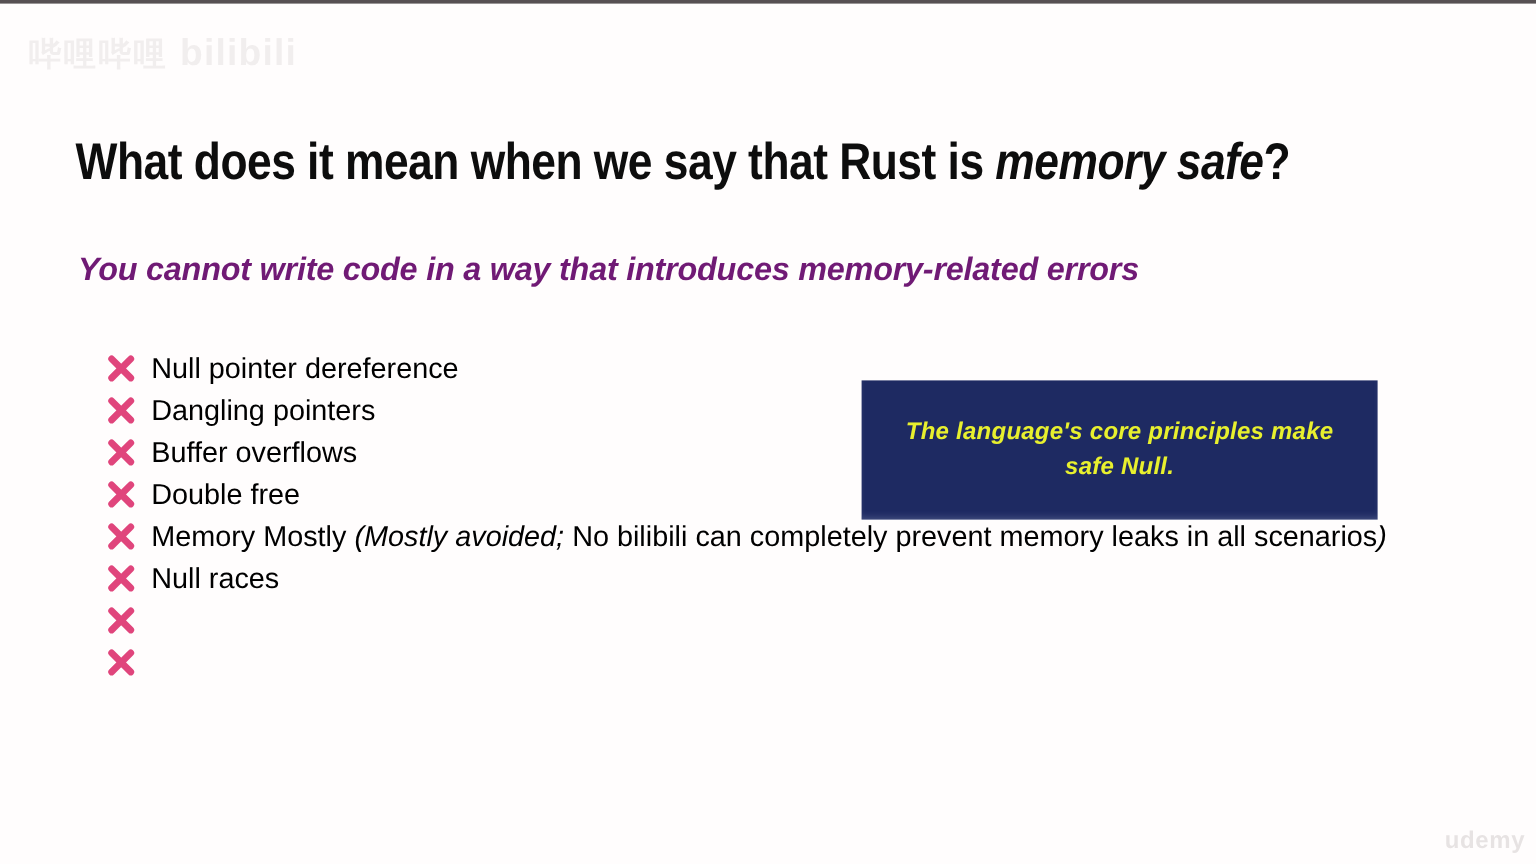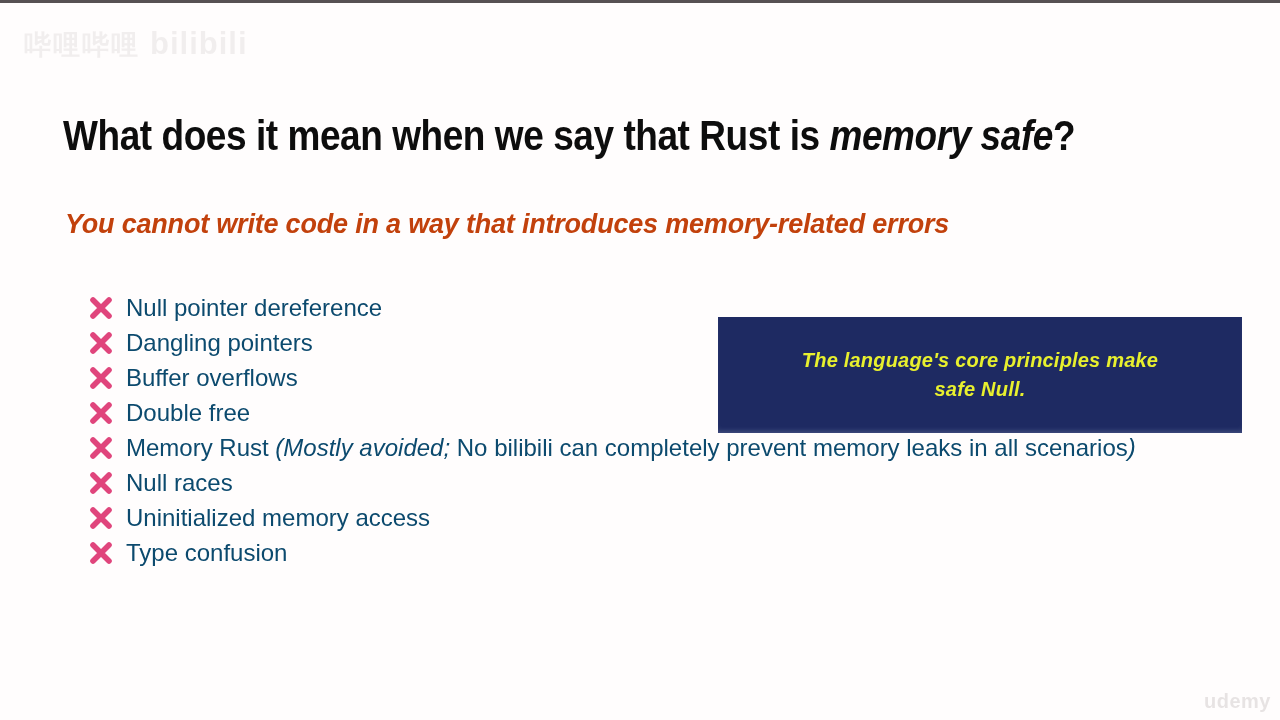--- a/index.html
+++ b/index.html
@@ -34,41 +34,41 @@
     letter-spacing: -0.5px;
     color: #0d0d0d;
     transform: scaleX(0.86);
     transform-origin: left top;
     white-space: nowrap;
   }
   .slide-title .em { font-style: italic; }
   .subtitle {
     position: absolute; top: 209px; left: 65px;
     font-size: 27px; font-weight: bold; font-style: italic;
-    color: #c2410c;
+    color: #701a75;
     white-space: nowrap;
     letter-spacing: -0.2px;
   }
   .error-list {
     position: absolute; top: 290px; left: 88px;
     width: 1112px;
     font-size: 24px;
-    color: #0c4a6e;
+    color: #000000;
   }
   .error-item { line-height: 35px; }
   .x-icon {
     display: inline-block;
     width: 26px; height: 24px;
     vertical-align: -4px;
     margin-right: 12px;
   }
   .it { font-style: italic; }
   .callout {
     position: absolute; left: 718px; top: 317px;
-    width: 524px; height: 116px;
+    width: 430px; height: 116px;
     background: #1e2a62;
     box-sizing: border-box;
     display: flex; flex-direction: column;
     align-items: center; justify-content: center;
     padding: 6px 14px;
     box-shadow: inset 0 -4px 5px -2px rgba(180,190,220,0.25);
   }
   .callout-line {
     font-size: 20px; font-weight: bold; font-style: italic;
     color: #e8f02e;
@@ -110,33 +110,33 @@
   <div class="error-item"><svg class="x-icon" viewBox="0 0 26 24">
         <path d="M5 4 L21 20 M21 4 L5 20" stroke="#e0457c" stroke-width="5.6" stroke-linecap="round" fill="none"></path>
       </svg><span>Buffer overflows</span></div>
 
   <div class="error-item"><svg class="x-icon" viewBox="0 0 26 24">
         <path d="M5 4 L21 20 M21 4 L5 20" stroke="#e0457c" stroke-width="5.6" stroke-linecap="round" fill="none"></path>
       </svg><span>Double free</span></div>
 
   <div class="error-item"><svg class="x-icon" viewBox="0 0 26 24">
         <path d="M5 4 L21 20 M21 4 L5 20" stroke="#e0457c" stroke-width="5.6" stroke-linecap="round" fill="none"></path>
-      </svg><span>Memory Rust </span><span class="it">(Mostly avoided;</span><span> No bilibili can completely prevent memory leaks in all scenarios</span><span class="it">)</span></div>
+      </svg><span>Memory Mostly </span><span class="it">(Mostly avoided;</span><span> No bilibili can completely prevent memory leaks in all scenarios</span><span class="it">)</span></div>
 
   <div class="error-item"><svg class="x-icon" viewBox="0 0 26 24">
         <path d="M5 4 L21 20 M21 4 L5 20" stroke="#e0457c" stroke-width="5.6" stroke-linecap="round" fill="none"></path>
       </svg><span>Null races</span></div>
 
   <div class="error-item"><svg class="x-icon" viewBox="0 0 26 24">
         <path d="M5 4 L21 20 M21 4 L5 20" stroke="#e0457c" stroke-width="5.6" stroke-linecap="round" fill="none"></path>
-      </svg><span>Uninitialized memory access</span></div>
+      </svg></div>
 
   <div class="error-item"><svg class="x-icon" viewBox="0 0 26 24">
         <path d="M5 4 L21 20 M21 4 L5 20" stroke="#e0457c" stroke-width="5.6" stroke-linecap="round" fill="none"></path>
-      </svg><span>Type confusion</span></div>
+      </svg></div>
 
 </div>
 
 <div class="callout">
   <div class="callout-line">The language's core principles make</div>
   <div class="callout-line">safe Null.</div>
 </div>
 
 <div class="wm-bottom">udemy</div>
 

